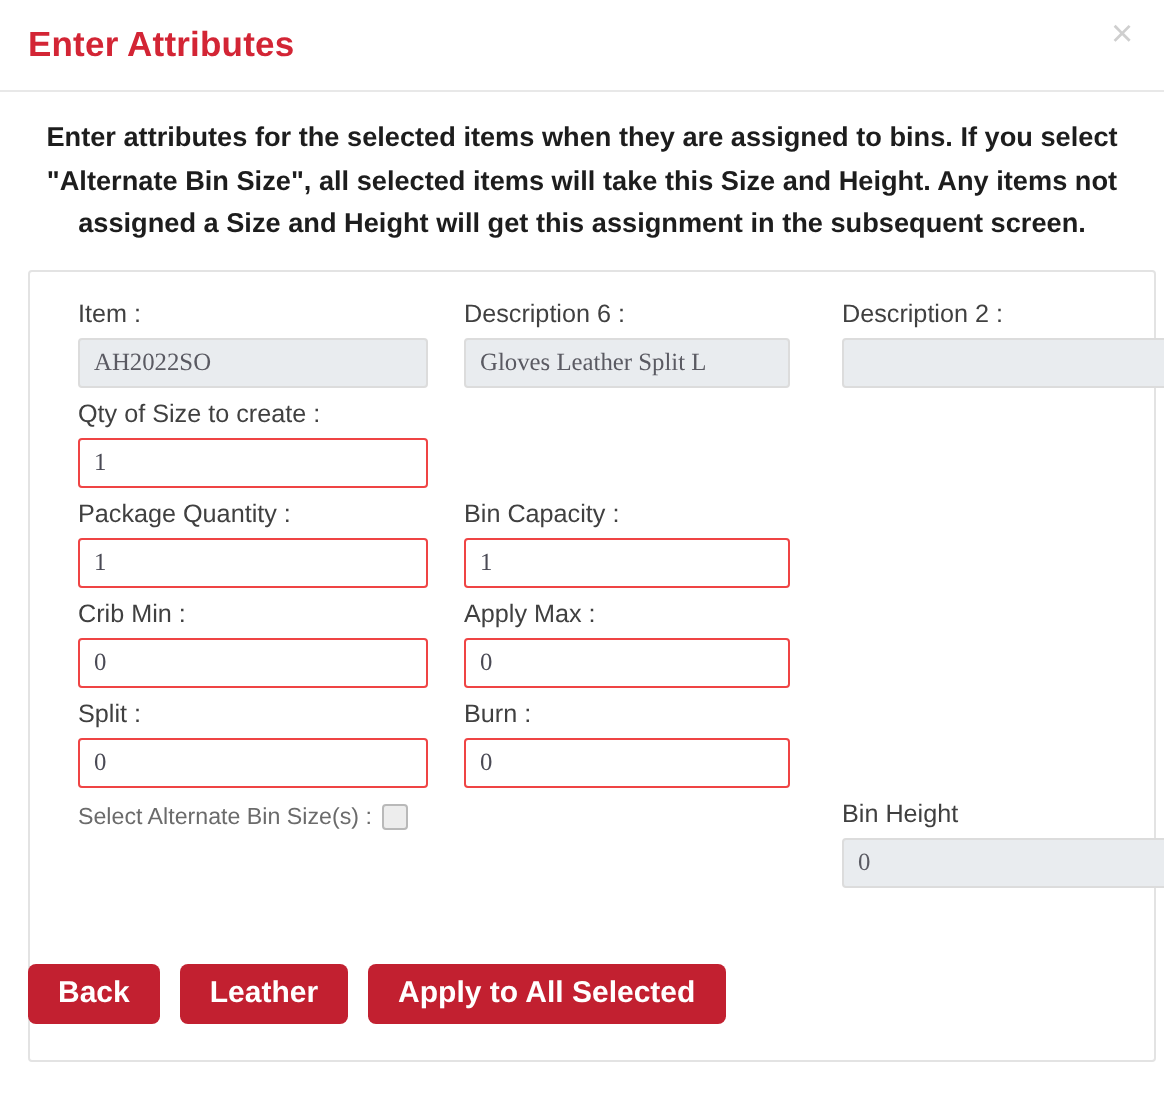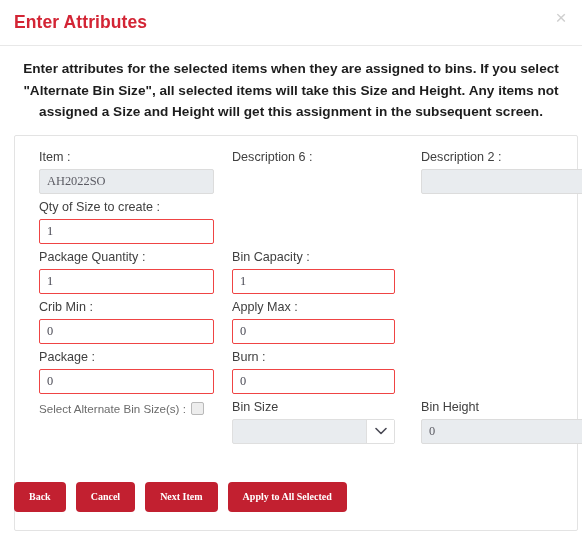--- a/index.html
+++ b/index.html
@@ -159,23 +159,23 @@
     left: 14px;
     top: 482px;
     display: flex;
     gap: 10px;
   }
   .btn {
     background: #c22030;
     color: #ffffff;
     border: none;
     border-radius: 4px;
-    font-size: 10px;
+    font-size: 15px;
     font-weight: bold;
-    font-family: Liberation Serif, serif;
+    font-family: Liberation Sans, sans-serif;
     height: 30px;
     padding: 0 15px;
     cursor: pointer;
     line-height: 30px;
     white-space: nowrap;
   }
 </style>
 </head>
 <body>
 
@@ -191,20 +191,21 @@
 
   <div class="form-panel">
 
     <div class="row">
       <div class="field col1">
         <label class="fld-label">Item :</label>
         <input class="fld disabled" type="text" disabled="" value="AH2022SO" style="">
       </div>
       <div class="field col2">
         <label class="fld-label">Description 6 :</label>
+        <input class="fld disabled" type="text" disabled="" value="Gloves Leather Split L" style="">
       </div>
       <div class="field col3">
         <label class="fld-label">Description 2 :</label>
         <input class="fld disabled" type="text" disabled="" value="" style="">
       </div>
     </div>
 
     <div class="row">
       <div class="field col1">
         <label class="fld-label">Qty of Size to create :</label>
@@ -229,55 +230,43 @@
         <input class="fld" type="text" value="0" style="">
       </div>
       <div class="field col2">
         <label class="fld-label">Apply Max :</label>
         <input class="fld" type="text" value="0" style="">
       </div>
     </div>
 
     <div class="row">
       <div class="field col1">
-        <label class="fld-label">Package :</label>
+        <label class="fld-label">Split :</label>
         <input class="fld" type="text" value="0" style="">
       </div>
       <div class="field col2">
         <label class="fld-label">Burn :</label>
         <input class="fld" type="text" value="0" style="">
       </div>
     </div>
 
     <div class="row">
       <div class="checkbox-field">
         <span class="checkbox-label">Select Alternate Bin Size(s) :</span>
         <span class="checkbox-box"></span>
       </div>
 
-      <div class="field col2">
-        <label class="fld-label">Bin Size</label>
-        <div class="select-wrap">
-          <span class="select-value"></span>
-          <span class="select-arrow">
-            <svg width="12" height="8" viewBox="0 0 12 8" aria-hidden="true">
-              <path d="M1 1.5 L6 6.5 L11 1.5" fill="none" stroke="#4a4a55" stroke-width="1.6" stroke-linecap="round" stroke-linejoin="round"></path>
-            </svg>
-          </span>
-        </div>
-      </div>
 
       <div class="field col3">
         <label class="fld-label">Bin Height</label>
         <input class="fld disabled" type="text" disabled="" value="0" style="">
       </div>
     </div>
 
   </div>
 
   <div class="btn-bar">
     <button class="btn">Back</button>
-    <button class="btn">Cancel</button>
-    <button class="btn">Next Item</button>
+    <button class="btn">Leather</button>
     <button class="btn">Apply to All Selected</button>
   </div>
 
 </div>
 
 </body></html>

